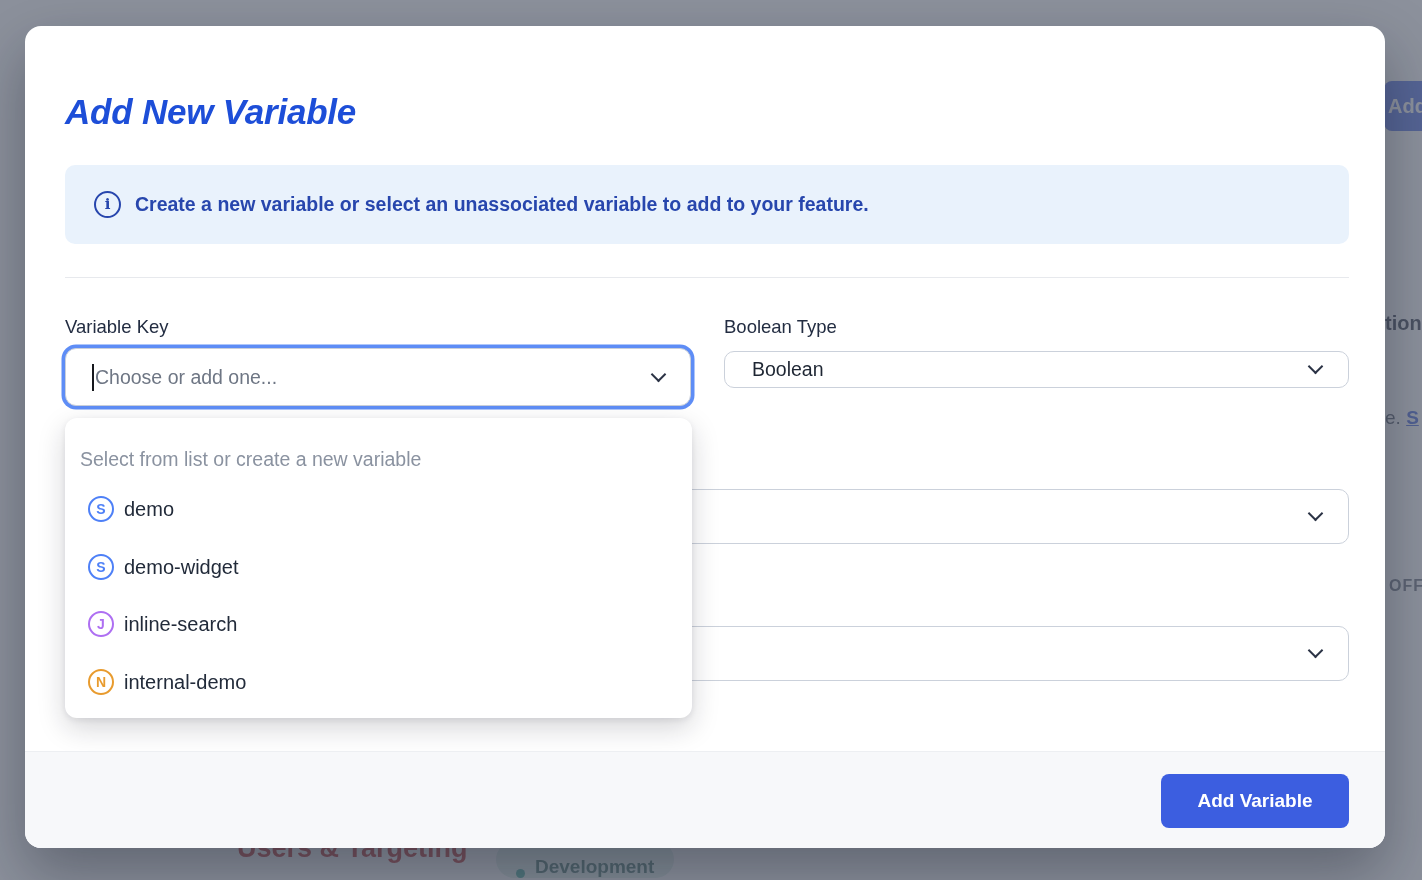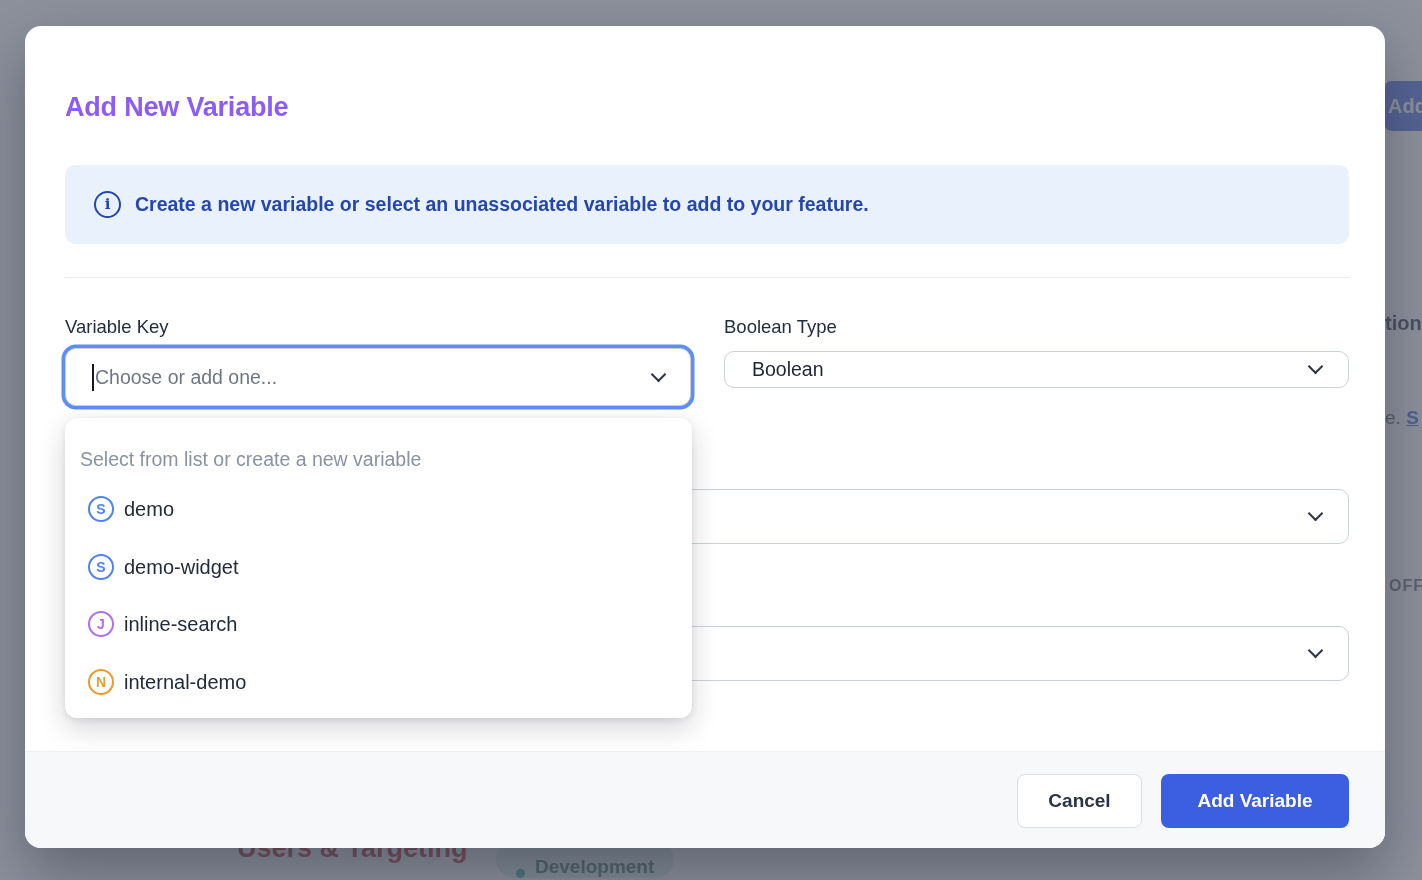--- a/index.html
+++ b/index.html
@@ -20,22 +20,22 @@
     background:#D9EBE6; display:flex; align-items:flex-end; gap:10px; padding:0 20px;
     font-size:19px; font-weight:600; color:#2F6157; }
   .bg-badge .dot { width:9px; height:9px; border-radius:50%; background:#2E9E8C; }
 
   
   .overlay { position:absolute; inset:0; background:rgba(96,102,118,0.72); }
 
   
   .modal { position:absolute; left:25px; top:26px; width:1360px; height:822px;
     background:#fff; border-radius:16px; box-shadow:0 25px 60px rgba(15,20,35,0.35); }
-  .modal-title { position:absolute; left:40px; top:66px; font-size:27px; font-weight:700;
-    color:#8b5cf6; letter-spacing:-0.2px; }
+  .modal-title { position:absolute; left:40px; top:66px; font-size:35px; font-weight:700;
+    color:#1d4ed8; letter-spacing:-0.2px;font-style:italic; }
 
   .banner { position:absolute; left:40px; top:139px; width:1284px; height:79px;
     background:#E9F2FC; border-radius:10px; display:flex; align-items:center; padding-left:29px; }
   .info-icon { width:27px; height:27px; border-radius:50%; border:2px solid #2746AD;
     display:flex; align-items:center; justify-content:center; flex:0 0 auto; }
   .info-icon .info-i { color:#2746AD; font-size:15px; font-weight:700; font-family:"DejaVu Serif", serif; line-height:1; }
   .banner-text { margin-left:14px; font-size:19.5px; font-weight:600; color:#2746AD; }
 
   .divider { position:absolute; left:40px; top:251px; width:1284px; height:1px; background:#E7E9ED; }
 
@@ -147,16 +147,15 @@
       <span class="opt-icon json">J</span>
       <span class="opt-label">inline-search</span>
     </div>
     <div class="dropdown-item di-3">
       <span class="opt-icon number">N</span>
       <span class="opt-label">internal-demo</span>
     </div>
   </div>
 
   <div class="footer">
-    <button class="btn btn-cancel">Cancel</button>
     <button class="btn btn-primary">Add Variable</button>
   </div>
 </div>
 
 </body></html>

